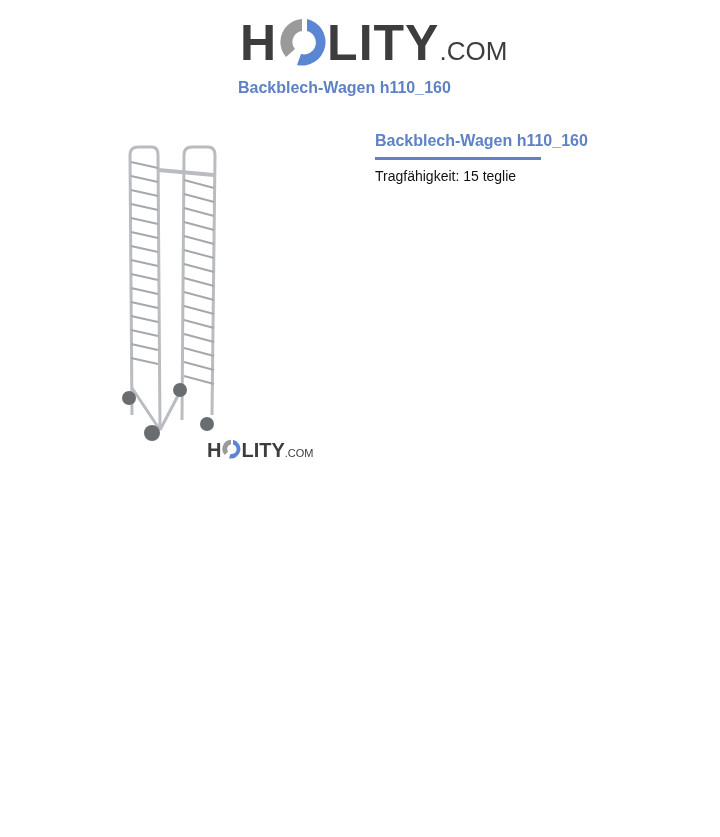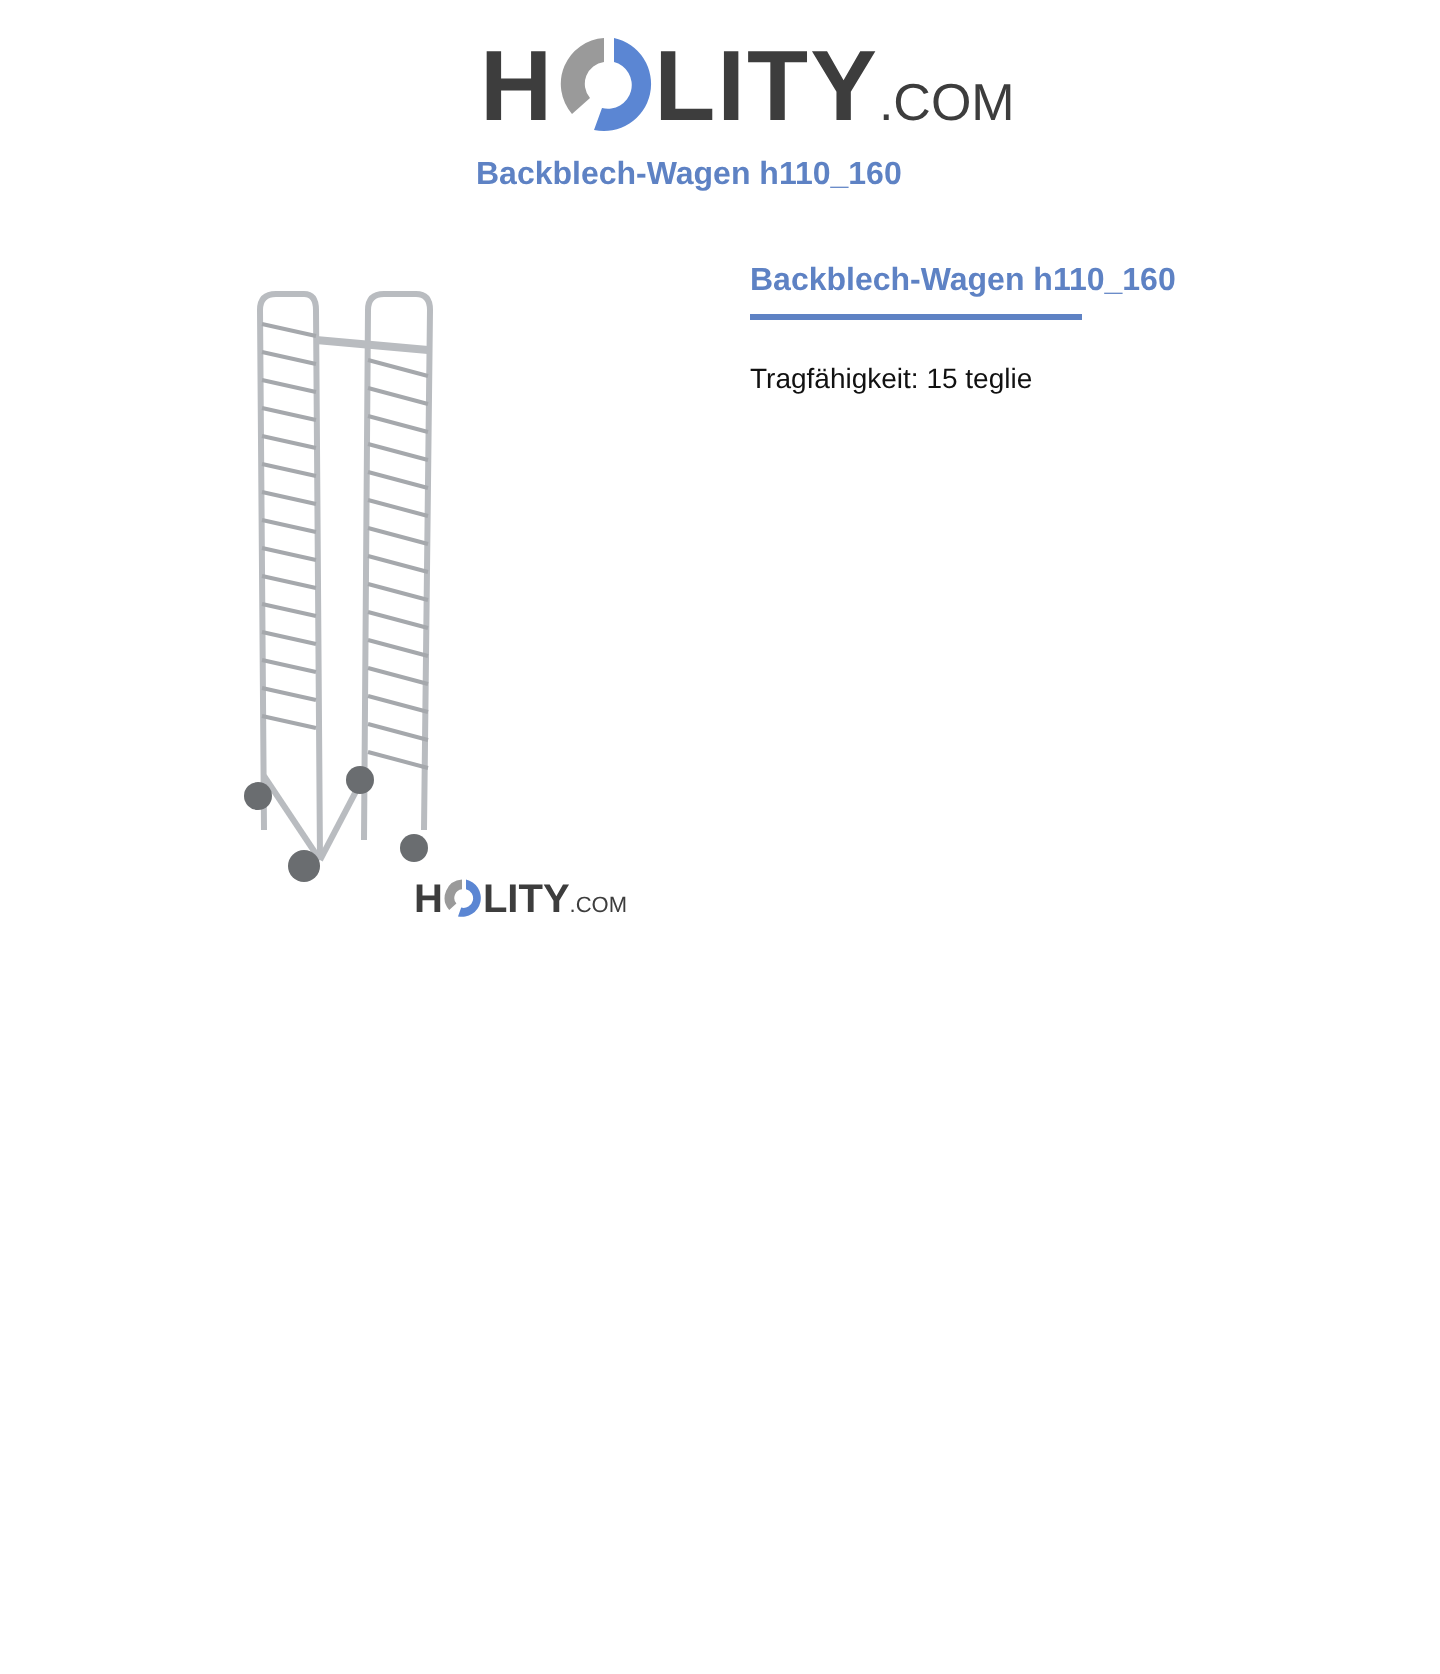--- a/index.html
+++ b/index.html
@@ -6,21 +6,21 @@
   body{width:720px;height:837px;position:relative;overflow:hidden;font-family:"Liberation Sans",sans-serif;}
   .logo{position:absolute;left:240px;top:12px;height:56px;display:flex;align-items:flex-end;}
   .logo .big{font-weight:bold;font-size:50px;color:#3d3d3d;letter-spacing:1px;line-height:50px;font-family:"Liberation Sans",sans-serif;}
   .logo .dom{font-size:26px;color:#3d3d3d;line-height:26px;margin-bottom:4px;font-family:"Liberation Sans",sans-serif;}
   .ring{display:inline-block;vertical-align:bottom;}
   .page-title{position:absolute;left:238px;top:79px;font-weight:bold;font-size:16px;color:#5e82c4;}
   .product-image{position:absolute;left:100px;top:130px;width:220px;height:340px;}
   .info{position:absolute;left:375px;top:132px;}
   .info h2{margin:0;font-size:16px;font-weight:bold;color:#5e82c4;}
   .underline{width:166px;height:3px;background:#5e82c4;margin-top:7px;}
-  .spec{margin-top:21px;font-size:14px;color:#111;}
+  .spec{margin-top:8px;font-size:14px;color:#111;}
   .small-logo{position:absolute;left:207px;top:438px;display:flex;align-items:flex-end;}
   .small-logo .big{font-weight:bold;font-size:20px;color:#3d3d3d;line-height:20px;}
   .small-logo .dom{font-size:11px;color:#3d3d3d;line-height:11px;margin-bottom:1px;}
 </style>
 </head>
 <body>
 
 <div class="logo">
   <span class="big">H</span>
   <svg class="ring" width="50" height="52" viewBox="0 0 50 52">

